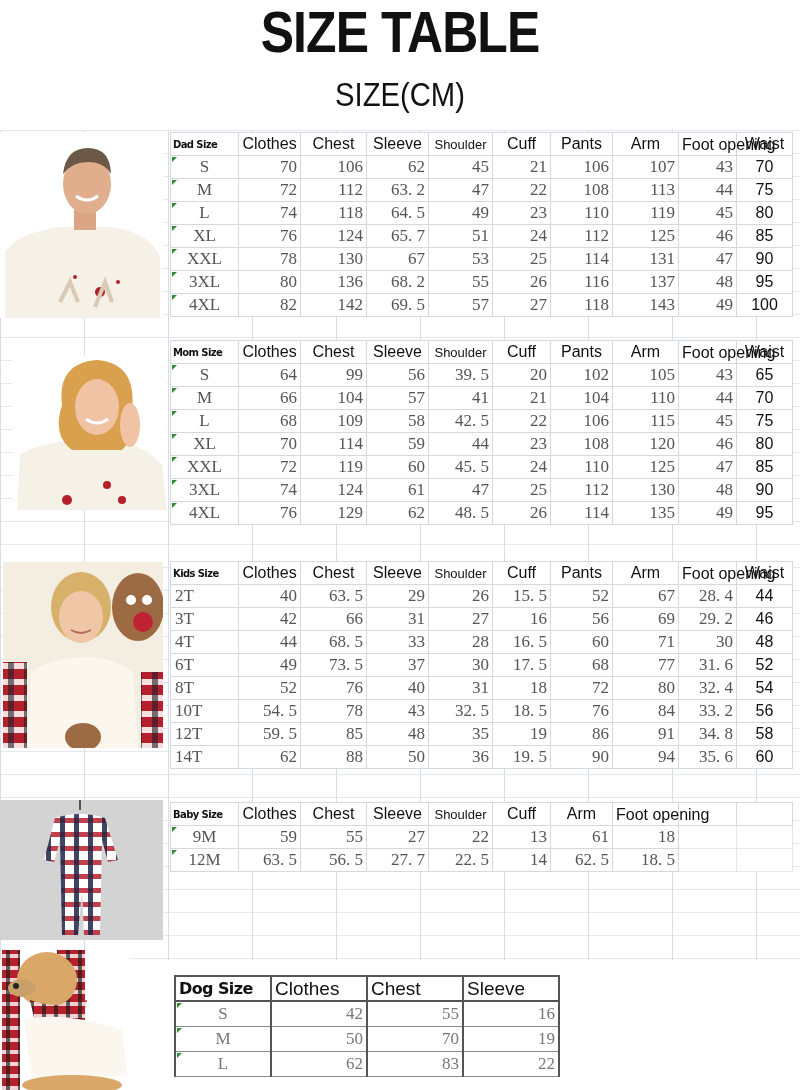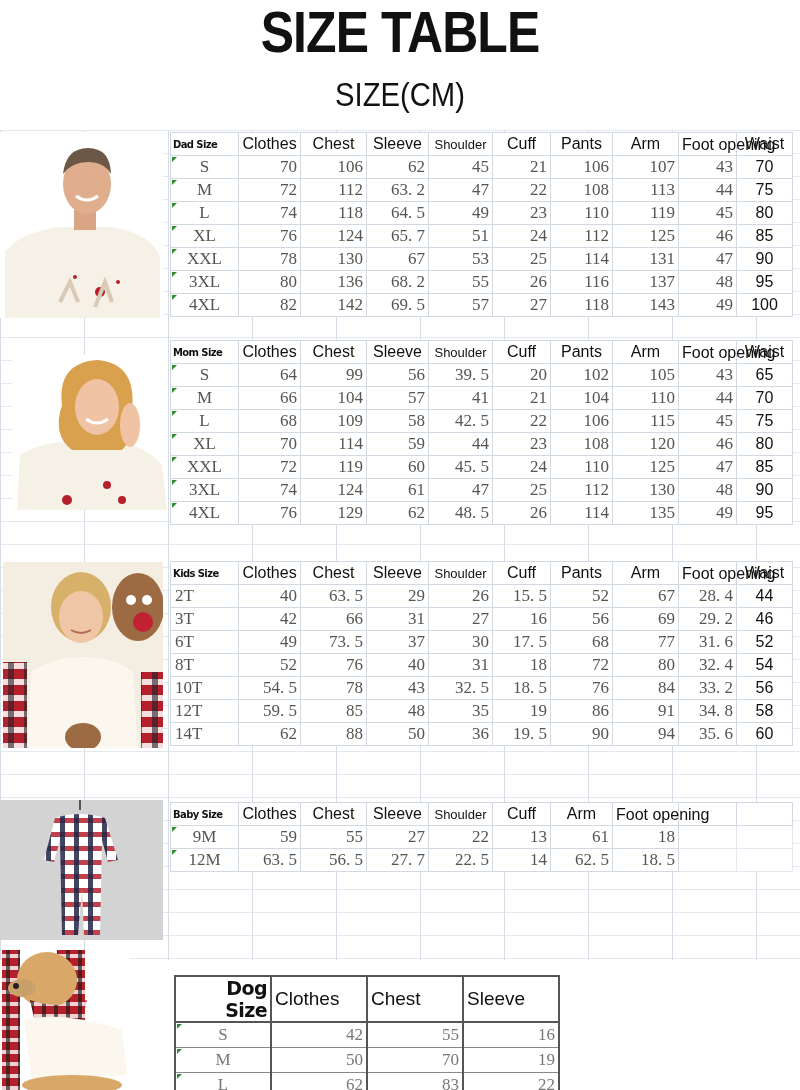--- a/index.html
+++ b/index.html
@@ -32,21 +32,21 @@
   table.size td.sz.left { text-align: left; padding-left: 4px; }
   table.size td.sz::before { content: ""; position: absolute; left: 1px; top: 1px;
     border-top: 5px solid #2e8b2e; border-right: 5px solid transparent; }
   table.size td.sz.nomark::before { display: none; }
   table.size td.waist { font-family: "Liberation Sans", sans-serif; color: #111; text-align: center; font-size: 16px; }
   table.size td.empty { border-color: #e4e8ee; }
 
   table.dog { position: absolute; border-collapse: collapse; table-layout: fixed; left: 174px; top: 975px; width: 384px; }
   table.dog td, table.dog th { border: 2px solid #555; height: 25px; padding: 0 3px; font-weight: normal; }
   table.dog th { font-size: 19px; text-align: left; color: #111; }
-  table.dog th.corner { font-weight: 900; font-size: 19px; letter-spacing: -0.6px; font-family: "DejaVu Sans", sans-serif; text-align: right; }
+  table.dog th.corner { font-weight: 900; font-size: 16px; letter-spacing: -0.6px; font-family: "DejaVu Sans", sans-serif; }
   table.dog td { border-width: 1px 2px; border-color: #888 #555; font-family: "Liberation Serif", serif; font-size: 17px; color: #777; text-align: right; }
   table.dog td.sz { text-align: center; position: relative; }
   table.dog td.sz::before { content: ""; position: absolute; left: 1px; top: 1px;
     border-top: 5px solid #2e8b2e; border-right: 5px solid transparent; }
 </style>
 </head>
 <body>
 
 <div class="title">SIZE TABLE</div>
 <div class="subtitle">SIZE(CM)</div>
@@ -419,20 +419,32 @@
         <td>66</td>
         <td>31</td>
         <td>27</td>
         <td>16</td>
         <td>56</td>
         <td>69</td>
         <td>29. 2</td>
         <td class="waist">46</td>
       </tr>
       <tr>
+        <td class="sz left nomark">4T</td>
+        <td>44</td>
+        <td>68. 5</td>
+        <td>33</td>
+        <td>28</td>
+        <td>16. 5</td>
+        <td>60</td>
+        <td>71</td>
+        <td>30</td>
+        <td class="waist">48</td>
+      </tr>
+      <tr>
         <td class="sz left nomark">6T</td>
         <td>49</td>
         <td>73. 5</td>
         <td>37</td>
         <td>30</td>
         <td>17. 5</td>
         <td>68</td>
         <td>77</td>
         <td>31. 6</td>
         <td class="waist">52</td>

